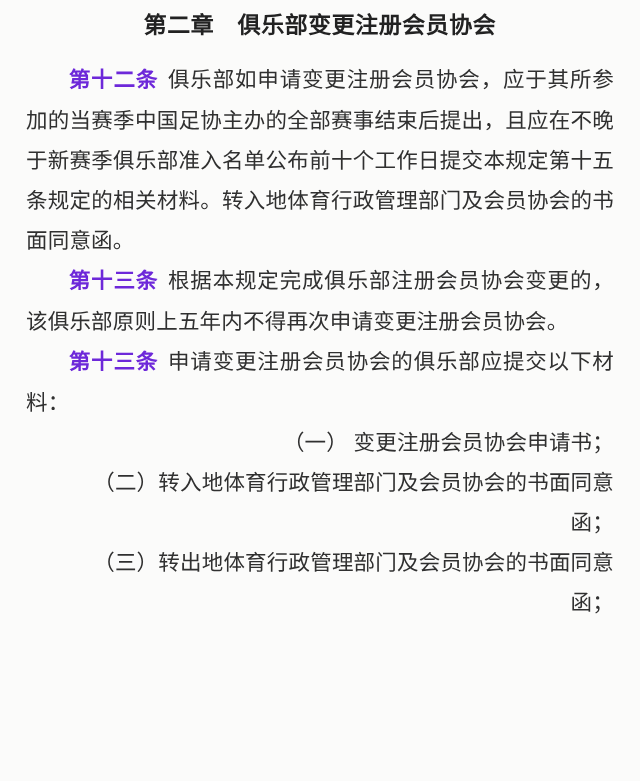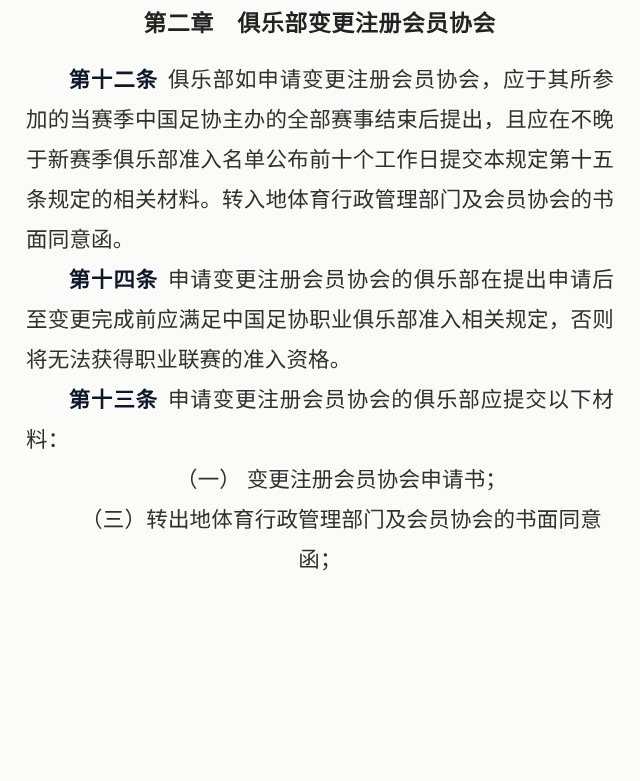--- a/index.html
+++ b/index.html
@@ -13,74 +13,75 @@
     height: 781px;
     margin: 0;
     background: #fbfbfa;
     box-sizing: border-box;
     padding: 8px 26px 0 26px;
     color: #303030;
     font-family: "Liberation Serif", "DejaVu Serif", serif;
     overflow: hidden;
   }
   .doc-title {
-    font-family: Liberation Mono, monospace;
+    font-family: Liberation Sans, sans-serif;
     font-weight: bold;
     font-size: 23px;
     line-height: 34px;
     text-align: center;
     margin: 0 0 18px 0;
     color: #222222;
     letter-spacing: 0.5px;
   }
   .para {
     font-size: 21.5px;
     line-height: 40px;
     text-align: justify;
     text-indent: 2em;
     margin: 0;
     letter-spacing: 0.2px;
   }
   .article-label {
-    font-family: Liberation Serif, serif;
+    font-family: Liberation Mono, monospace;
     font-weight: bold;
-    color: #0f172a;
+    color: #6d28d9;
     margin-right: 0.45em;
   }
   .article-label:empty {
     margin-right: 0;
   }
   .list-item {
     font-size: 21.5px;
     line-height: 40px;
-    text-align: center;
+    text-align: right;
     text-indent: 2em;
     margin: 0;
     letter-spacing: 0.2px;
   }
 </style>
 </head>
 <body>
 
 <div class="page">
 
   <h1 class="doc-title">第二章　俱乐部变更注册会员协会</h1>
 
   <p class="para">
     <span class="article-label">第十二条</span><span class="para-text">俱乐部如申请变更注册会员协会，应于其所参加的当赛季中国足协主办的全部赛事结束后提出，且应在不晚于新赛季俱乐部准入名单公布前十个工作日提交本规定第十五条规定的相关材料。转入地体育行政管理部门及会员协会的书面同意函。</span>
   </p>
 
 
+  <p class="para">
+    <span class="article-label">第十三条</span><span class="para-text">根据本规定完成俱乐部注册会员协会变更的，该俱乐部原则上五年内不得再次申请变更注册会员协会。</span>
+  </p>
 
-  <p class="para">
-    <span class="article-label">第十四条</span><span class="para-text">申请变更注册会员协会的俱乐部在提出申请后至变更完成前应满足中国足协职业俱乐部准入相关规定，否则将无法获得职业联赛的准入资格。</span>
-  </p>
 
   <p class="para">
     <span class="article-label">第十三条</span><span class="para-text">申请变更注册会员协会的俱乐部应提交以下材料：</span>
   </p>
 
   <p class="list-item">（一） 变更注册会员协会申请书；</p>
 
+  <p class="list-item">（二）转入地体育行政管理部门及会员协会的书面同意函；</p>
 
   <p class="list-item">（三）转出地体育行政管理部门及会员协会的书面同意函；</p>
 
 </div>
 
 </body></html>

